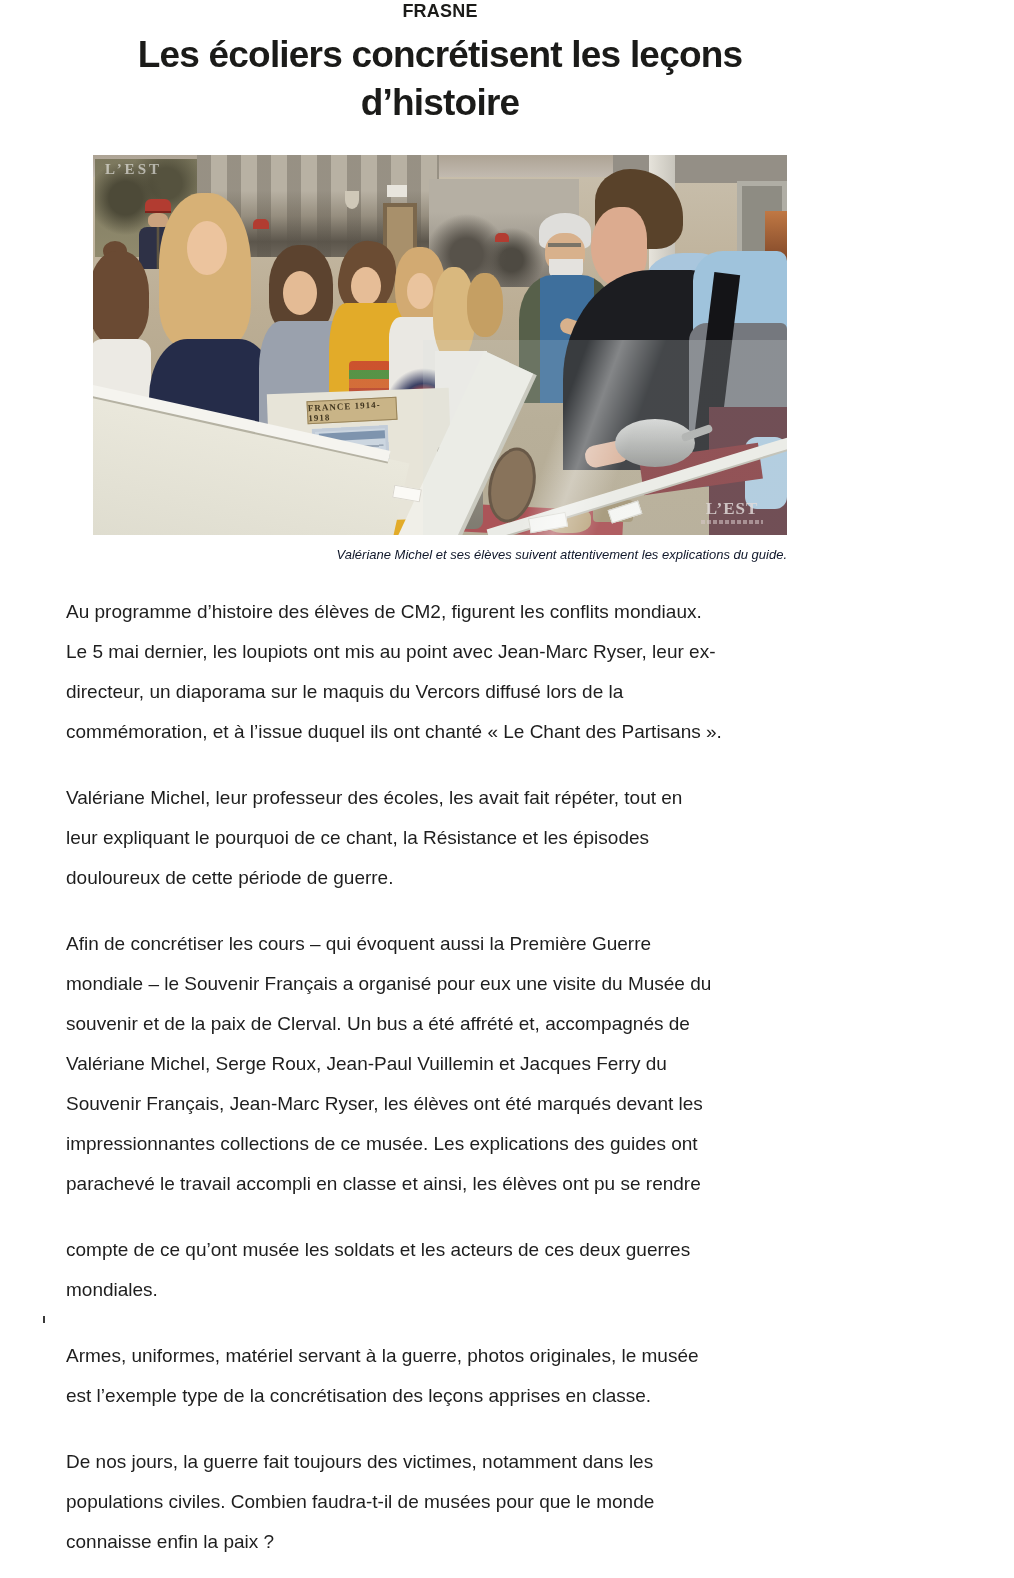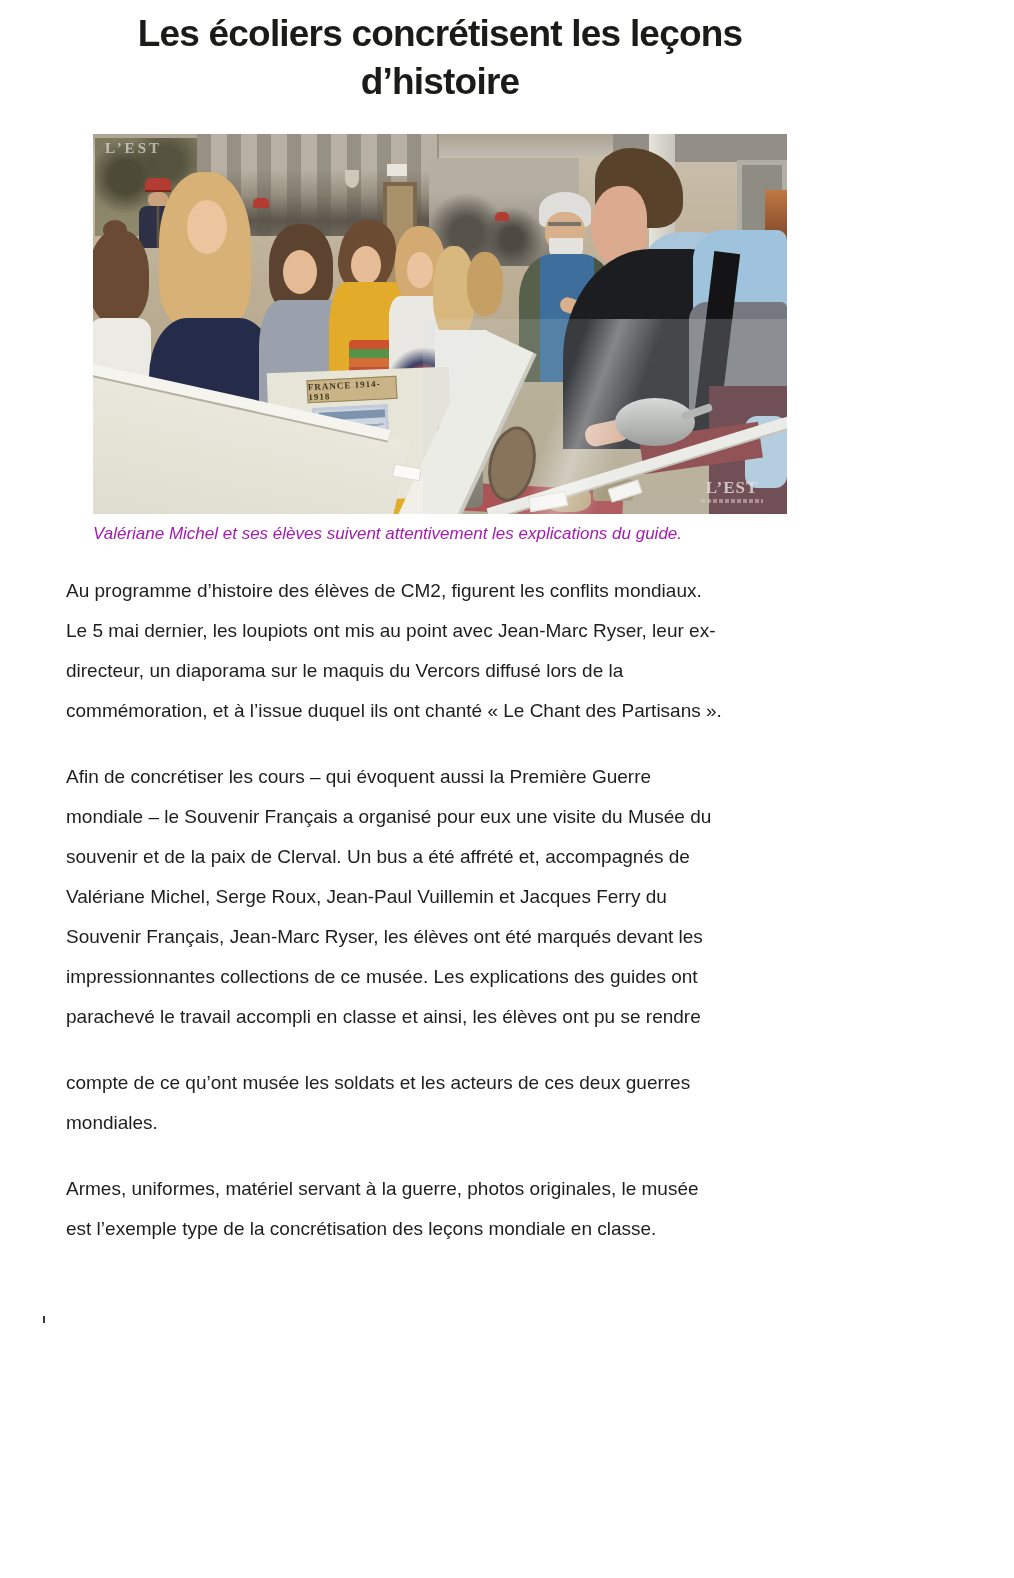--- a/index.html
+++ b/index.html
@@ -1,40 +1,41 @@
 <!DOCTYPE html>
 <html lang="fr"><head>
 <meta charset="utf-8">
 <style>
   html,body{margin:0;padding:0;background:#ffffff;}
   body{width:1014px;height:1578px;position:relative;font-family:"Liberation Sans",sans-serif;color:#1e1e1e;overflow:hidden;}
   .article{width:748px;margin-left:66px;}
   .kicker{padding-top:1px;font-size:18px;line-height:20px;font-weight:700;text-align:center;color:#1b1b19;letter-spacing:.2px;}
   .title{margin-top:10px;font-size:37px;line-height:48px;font-weight:700;text-align:center;color:#1b1b19;letter-spacing:-0.8px;white-space:pre-line;}
   figure{margin:28px auto 0;width:694px;padding:0;}
-  .caption{margin-top:9px;font-style:italic;font-size:17px;line-height:21px;color:#a21caf;text-align:left;}
+  .caption{margin-top:9px;font-style:italic;font-size:13px;line-height:21px;color:#0f172a;text-align:right;}
   .body-text{margin-top:27px;}
   .para{font-size:19px;line-height:40px;color:#1e1e1e;margin:0 0 26px 0;white-space:pre;}
   .stray{position:absolute;left:43px;top:1316px;width:2px;height:7px;background:#3a3a3a;}
 
   
   .photo{position:relative;width:694px;height:380px;overflow:hidden;
          background:linear-gradient(180deg,#c9c0ae 0%,#bcae95 40%,#b3a68c 70%,#b0a389 100%);}
   .photo div{position:absolute;}
   .wm-top{left:12px;top:6px;font-family:"Liberation Serif",serif;font-weight:700;font-size:15px;letter-spacing:3px;color:rgba(255,255,255,.55);}
   .wm-bottom{left:608px;top:344px;font-family:"Liberation Serif",serif;font-weight:700;font-size:17px;letter-spacing:1px;color:rgba(226,220,218,.82);text-align:center;}
   .wm-bottom .sub{display:block;margin-top:1px;height:4px;width:62px;background:repeating-linear-gradient(90deg,rgba(215,200,200,.55) 0 4px,transparent 4px 6px);}
   .plaque-text{position:absolute;left:0;top:0;width:100%;height:100%;display:flex;align-items:center;justify-content:center;
          font-family:"Liberation Serif",serif;font-size:9px;font-weight:700;letter-spacing:1px;color:#40351f;}
 </style>
 </head>
 <body>
 
 <div class="article">
 
+  <div class="kicker">FRASNE</div>
 
   <h1 class="title" style="margin-bottom:14px;">Les écoliers concrétisent les leçons
 d’histoire</h1>
 
   <figure>
     <div class="photo">
 
       <div style="left:0;top:0;width:694px;height:22px;background:linear-gradient(180deg,#ada394 0%,#c2bab0 100%);"></div>
       <div style="left:520px;top:0;width:174px;height:28px;background:#948f86;"></div>
 
@@ -133,27 +134,33 @@
       </div>
     </div>
     <figcaption class="caption">Valériane Michel et ses élèves suivent attentivement les explications du guide.</figcaption>
   </figure>
 
   <div class="body-text">
     <p class="para">Au programme d’histoire des élèves de CM2, figurent les conflits mondiaux.
 Le 5 mai dernier, les loupiots ont mis au point avec Jean-Marc Ryser, leur ex-
 directeur, un diaporama sur le maquis du Vercors diffusé lors de la
 commémoration, et à l’issue duquel ils ont chanté « Le Chant des Partisans ».</p>
+    <p class="para">Valériane Michel, leur professeur des écoles, les avait fait répéter, tout en
+leur expliquant le pourquoi de ce chant, la Résistance et les épisodes
+douloureux de cette période de guerre.</p>
     <p class="para">Afin de concrétiser les cours – qui évoquent aussi la Première Guerre
 mondiale – le Souvenir Français a organisé pour eux une visite du Musée du
 souvenir et de la paix de Clerval. Un bus a été affrété et, accompagnés de
 Valériane Michel, Serge Roux, Jean-Paul Vuillemin et Jacques Ferry du
 Souvenir Français, Jean-Marc Ryser, les élèves ont été marqués devant les
 impressionnantes collections de ce musée. Les explications des guides ont
 parachevé le travail accompli en classe et ainsi, les élèves ont pu se rendre</p>
     <p class="para">compte de ce qu’ont musée les soldats et les acteurs de ces deux guerres
 mondiales.</p>
     <p class="para">Armes, uniformes, matériel servant à la guerre, photos originales, le musée
-est l’exemple type de la concrétisation des leçons mondiale en classe.</p>
+est l’exemple type de la concrétisation des leçons apprises en classe.</p>
+    <p class="para">De nos jours, la guerre fait toujours des victimes, notamment dans les
+populations civiles. Combien faudra-t-il de musées pour que le monde
+connaisse enfin la paix ?</p>
   </div>
 </div>
 
 <div class="stray"></div>
 
 </body></html>

